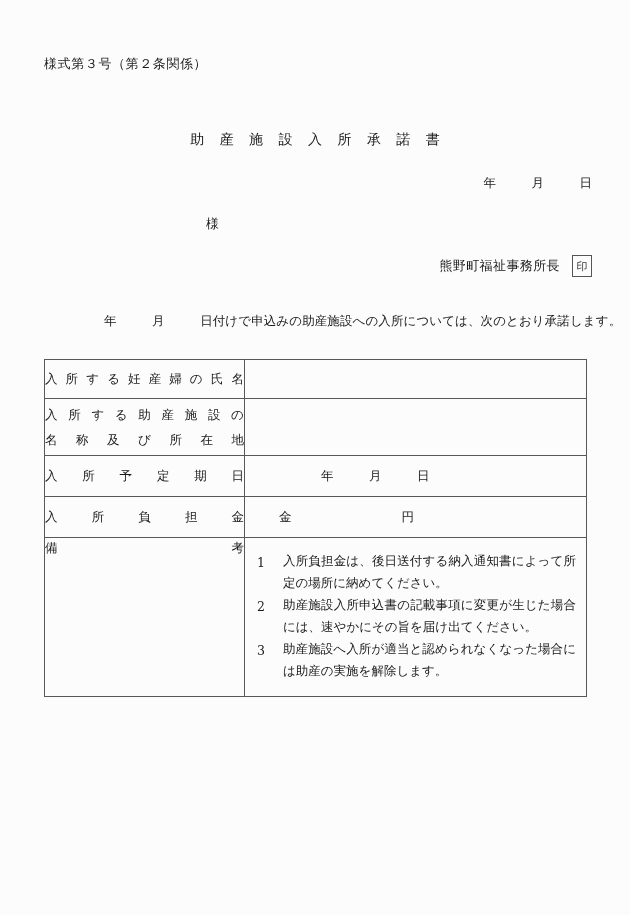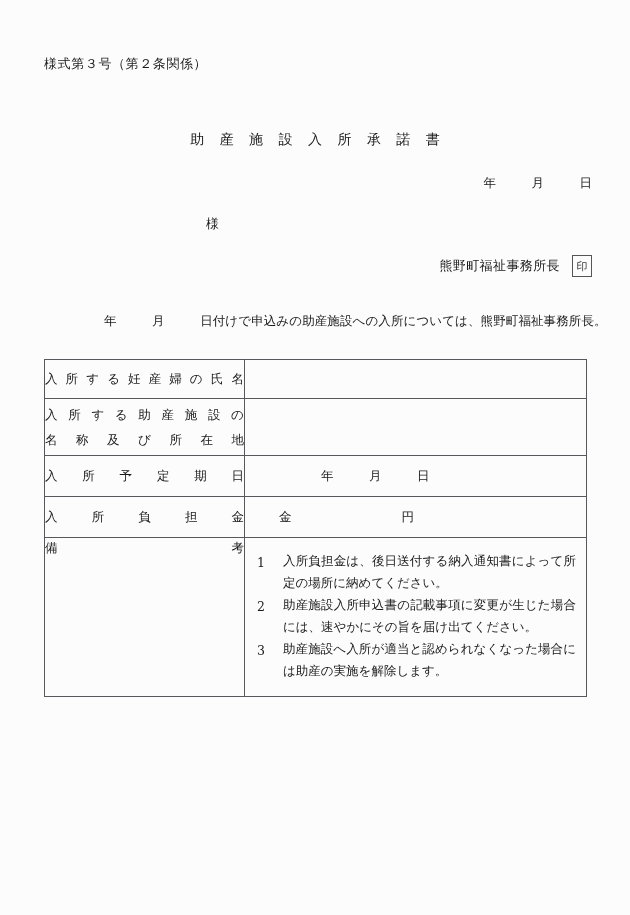--- a/index.html
+++ b/index.html
@@ -221,21 +221,21 @@
   <div class="addressee">様</div>
 
   <div class="issuer-row">
     <span class="issuer-name">熊野町福祉事務所長</span>
     <span class="seal-box">印</span>
   </div>
 
   <div class="lead-sentence">
     <span class="slot">年</span>
     <span class="slot">月</span>
-    <span>日付けで申込みの助産施設への入所については、熊野町福祉事務所長。</span>
+    <span>日付けで申込みの助産施設への入所については、次のとおり承諾します。</span>
   </div>
 
   <table class="form-table">
     <colgroup>
       <col class="col-label">
       <col class="col-value">
     </colgroup>
     <tbody>
 
       <tr class="row-name">

